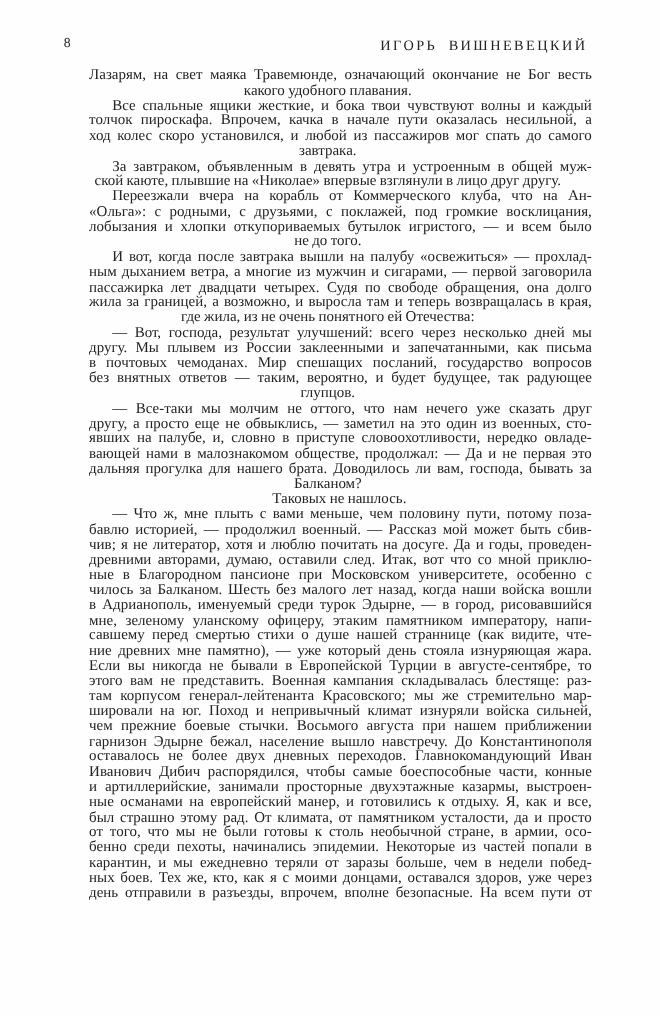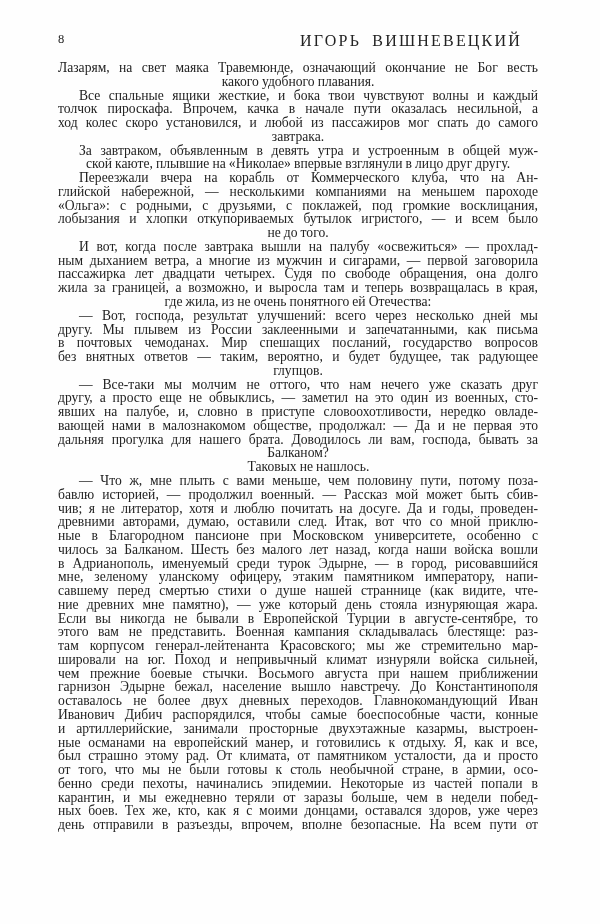--- a/index.html
+++ b/index.html
@@ -21,23 +21,23 @@
   }
   .page-num {
     position: absolute;
     left: 0;
     top: 0;
     font-size: 12.5px;
     line-height: 13px;
   }
   .running-title {
     position: absolute;
-    right: 16px;
+    right: 4px;
     top: 1px;
-    font-size: 16px;
+    font-size: 13px;
     line-height: 13px;
     letter-spacing: 2.2px;
     word-spacing: 5px;
     white-space: nowrap;
   }
   .text-column {
     position: absolute;
     top: 61px;
     left: 58px;
     right: 62px;
@@ -45,20 +45,21 @@
     word-spacing: -0.3px;
   }
   .line {
     height: 13.77px;
     line-height: 13.77px;
     text-align: center;
   }
   .line.just {
     text-align: justify;
     text-align-last: justify;
+    margin-left: 23px;
   }
   .line.indent {
     padding-left: 21px;
   }
 </style>
 </head>
 <body>
 
 <div class="page" style="background: rgb(254, 254, 254); color: rgb(34, 34, 34);">
   <div class="running-head">
@@ -68,21 +69,20 @@
   <div class="text-column">
       <div class="line just">Лазарям, на свет маяка Травемюнде, означающий окончание не Бог весть</div>
       <div class="line">какого удобного плавания.</div>
       <div class="line just indent">Все спальные ящики жесткие, и бока твои чувствуют волны и каждый</div>
       <div class="line just">толчок пироскафа. Впрочем, качка в начале пути оказалась несильной, а</div>
       <div class="line just">ход колес скоро установился, и любой из пассажиров мог спать до самого</div>
       <div class="line">завтрака.</div>
       <div class="line just indent">За завтраком, объявленным в девять утра и устроенным в общей муж-</div>
       <div class="line">ской каюте, плывшие на «Николае» впервые взглянули в лицо друг другу.</div>
       <div class="line just indent">Переезжали вчера на корабль от Коммерческого клуба, что на Ан-</div>
-      <div class="line just">глийской набережной, — несколькими компаниями на меньшем пароходе</div>
       <div class="line just">«Ольга»: с родными, с друзьями, с поклажей, под громкие восклицания,</div>
       <div class="line just">лобызания и хлопки откупориваемых бутылок игристого, — и всем было</div>
       <div class="line">не до того.</div>
       <div class="line just indent">И вот, когда после завтрака вышли на палубу «освежиться» — прохлад-</div>
       <div class="line just">ным дыханием ветра, а многие из мужчин и сигарами, — первой заговорила</div>
       <div class="line just">пассажирка лет двадцати четырех. Судя по свободе обращения, она долго</div>
       <div class="line just">жила за границей, а возможно, и выросла там и теперь возвращалась в края,</div>
       <div class="line">где жила, из не очень понятного ей Отечества:</div>
       <div class="line just indent">— Вот, господа, результат улучшений: всего через несколько дней мы</div>
       <div class="line just">другу. Мы плывем из России заклеенными и запечатанными, как письма</div>

